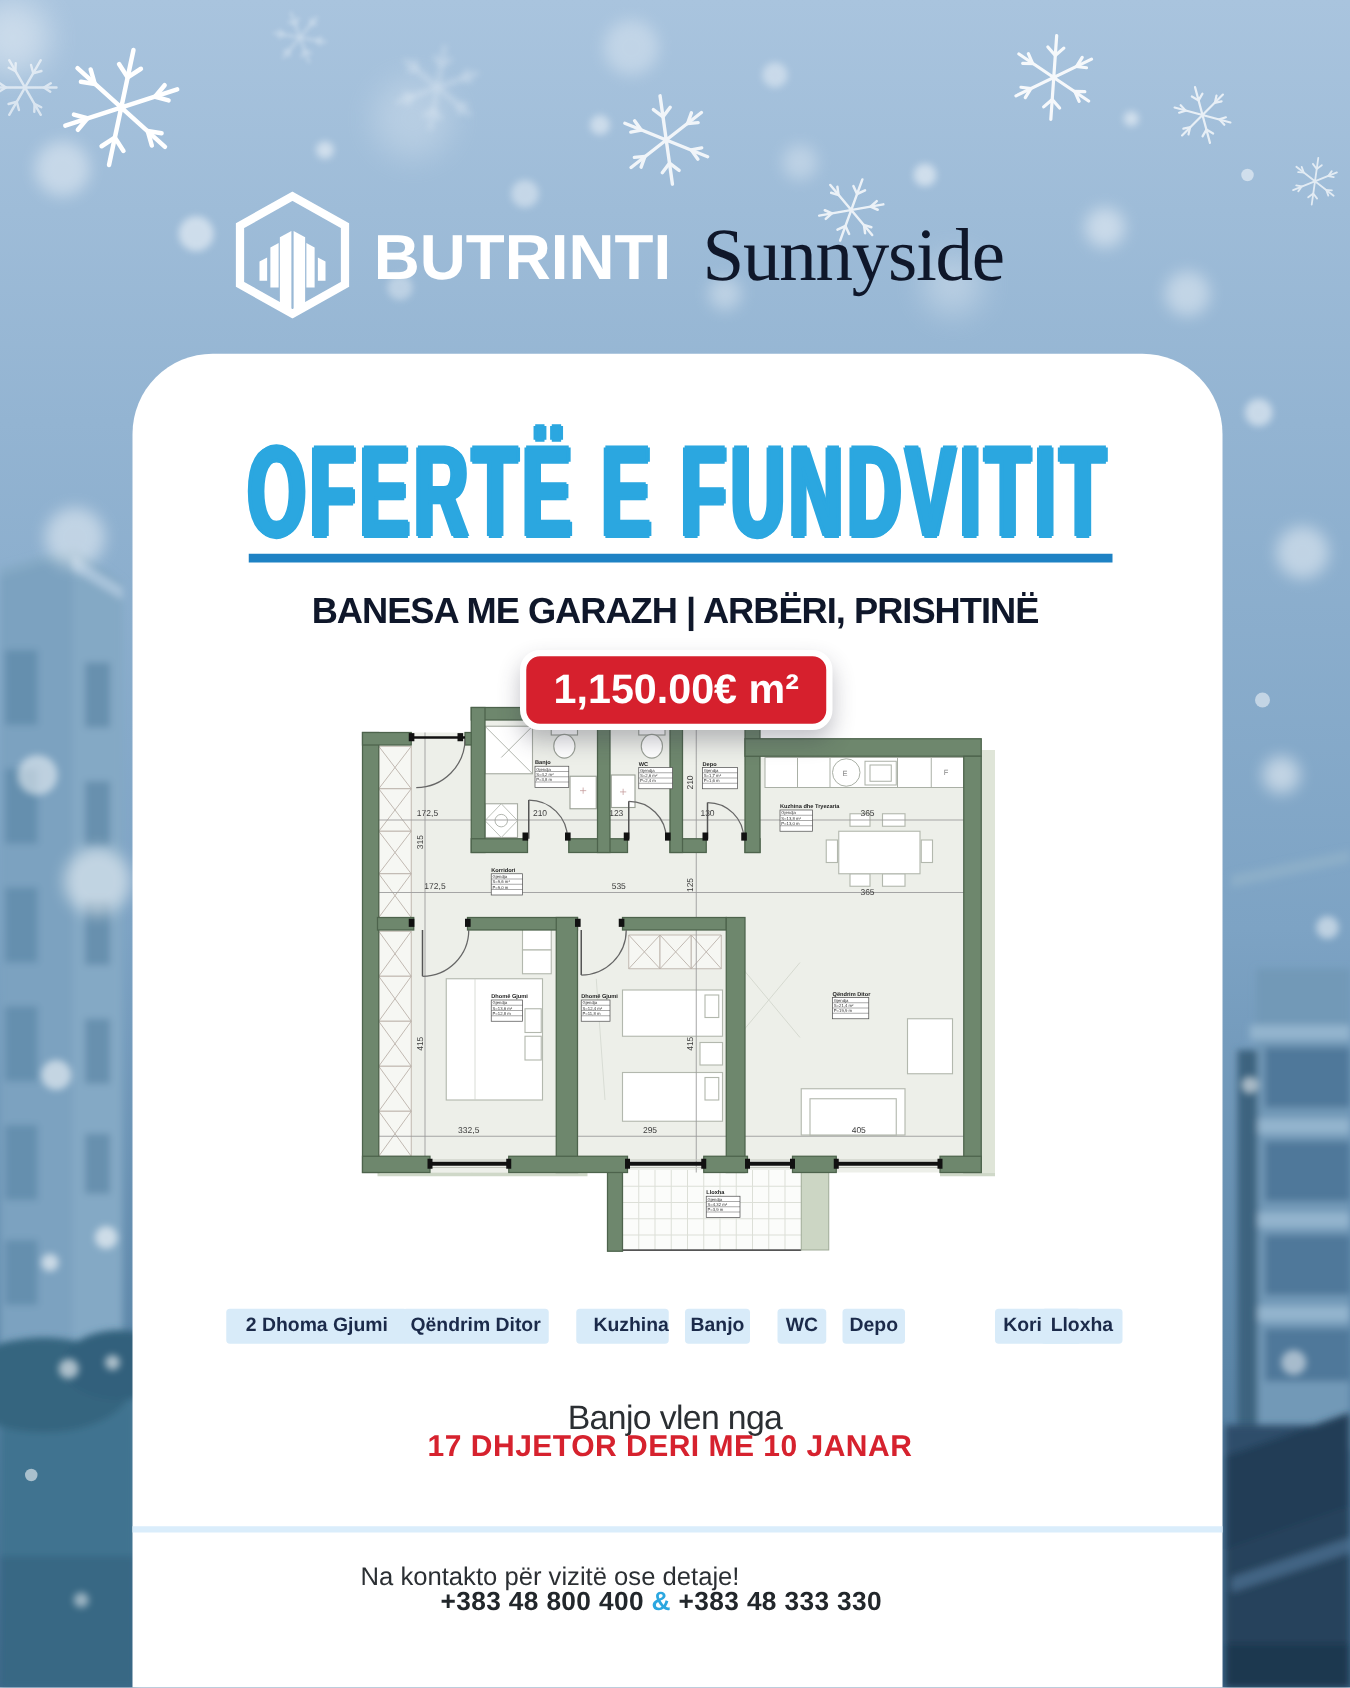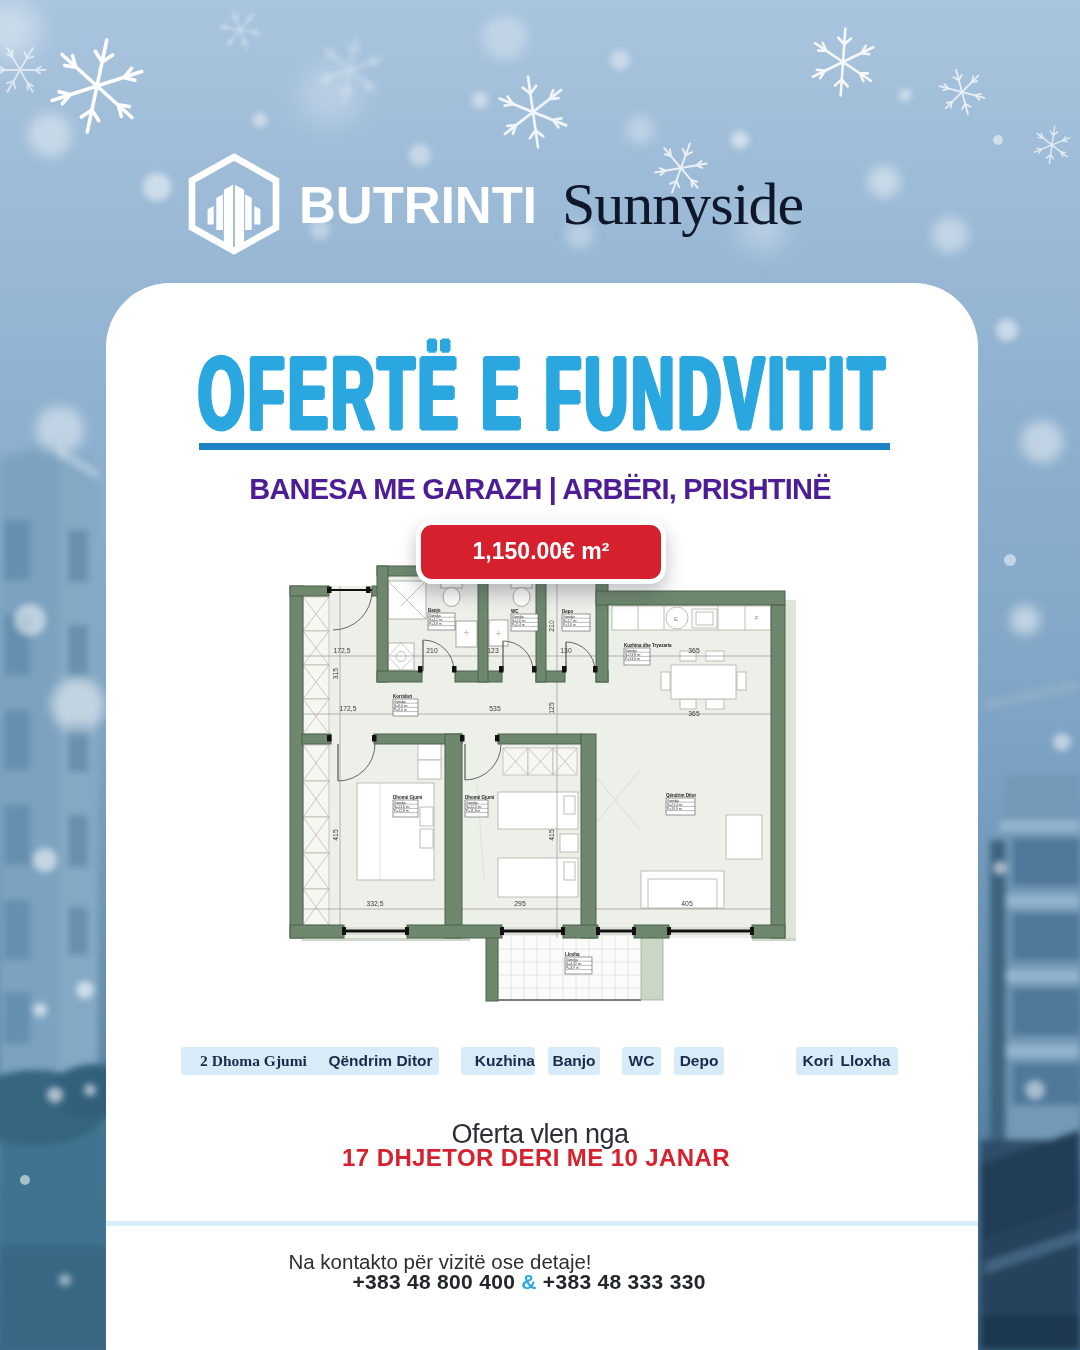--- a/index.html
+++ b/index.html
@@ -158,23 +158,23 @@
 <div class="abs" style="left:106px;top:283px;width:872px;height:1067px;background:#ffffff;border-radius:64px 64px 0 0;"></div>
 
 <div class="abs" style="left:0;top:0;width:1080px;text-align:center;">
   <div class="abs" style="left:543px;top:342px;transform:translateX(-50%);">
     <div style="font-weight:bold;font-size:103px;line-height:1;color:#2ba7e0;white-space:nowrap;letter-spacing:6px;transform:scaleX(0.580);transform-origin:center;-webkit-text-stroke:3px #2ba7e0;text-shadow:-4px 0 0 #2ba7e0,4px 0 0 #2ba7e0;">OFERTË E FUNDVITIT</div>
   </div>
 </div>
 
 <div class="abs" style="left:199px;top:443px;width:691px;height:7px;background:#1e82c4;"></div>
 
-<div class="abs" style="left:0;top:473px;width:1080px;text-align:center;font-weight:bold;font-size:29px;letter-spacing:-0.8px;color:#4c1d95;">BANESA ME GARAZH | ARBËRI, PRISHTINË</div>
-
-<div class="abs" style="z-index:6;left:416px;top:520px;width:250px;height:64px;background:#d6202d;border:5px solid #ffffff;border-radius:16px;box-sizing:border-box;box-shadow:0 9px 18px rgba(50,50,70,0.30);text-align:center;line-height:52px;font-weight:bold;font-size:23px;color:#ffffff;">1,150.00€ m²</div>
+<div class="abs" style="left:0;top:473px;width:1080px;text-align:center;font-weight:bold;font-size:29px;letter-spacing:-0.8px;color:#0f172a;">BANESA ME GARAZH | ARBËRI, PRISHTINË</div>
+
+<div class="abs" style="z-index:6;left:416px;top:520px;width:250px;height:64px;background:#d6202d;border:5px solid #ffffff;border-radius:16px;box-sizing:border-box;box-shadow:0 9px 18px rgba(50,50,70,0.30);text-align:center;line-height:52px;font-weight:bold;font-size:33px;color:#ffffff;">1,150.00€ m²</div>
 
 <svg class="abs" style="left:280px;top:560px" width="520" height="450" viewBox="0 0 520 450" font-family="Liberation Sans, sans-serif">
 
   <rect x="10" y="26" width="88" height="352" fill="#edefe9"></rect>
 
   <rect x="97" y="6" width="231" height="372" fill="#edefe9"></rect>
 
   <rect x="316" y="31" width="189" height="347" fill="#edefe9"></rect>
 
   <rect x="505" y="40" width="11" height="338" fill="#dfe5d8"></rect>
@@ -500,29 +500,29 @@
       <rect x="0" y="0" width="27" height="17" fill="#fff" stroke="#555" stroke-width="0.6"></rect>
       <path d="M0,4.2 H27 M0,8.4 H27 M0,12.6 H27" stroke="#555" stroke-width="0.4"></path>
       <text x="1" y="3.5" font-size="3.4" fill="#333">Gjendja</text>
         <text x="1" y="7.7" font-size="3.4" fill="#333">S=4,32 m²</text>
         <text x="1" y="11.9" font-size="3.4" fill="#333">P=3,9 m</text>
     </g>
   </g>
 </svg>
 
 <div class="abs" style="left:0;top:1047px;width:1080px;height:30px;font-weight:bold;font-size:15.5px;color:#1b2a4a;">
-  <div class="abs" style="left:181px;width:145px;height:28px;background:#d8ebf9;border-radius:3px;text-align:center;line-height:28px;font-family:Liberation Serif, serif;">2 Dhoma Gjumi</div>
+  <div class="abs" style="left:181px;width:145px;height:28px;background:#d8ebf9;border-radius:3px;text-align:center;line-height:28px;">2 Dhoma Gjumi</div>
   <div class="abs" style="left:322px;width:117px;height:28px;background:#d8ebf9;border-radius:3px;text-align:center;line-height:28px;">Qëndrim Ditor</div>
   <div class="abs" style="left:461px;width:74px;height:28px;background:#d8ebf9;border-radius:3px;text-align:right;line-height:28px;">Kuzhina</div>
   <div class="abs" style="left:548px;width:52px;height:28px;background:#d8ebf9;border-radius:3px;text-align:center;line-height:28px;">Banjo</div>
   <div class="abs" style="left:622px;width:39px;height:28px;background:#d8ebf9;border-radius:3px;text-align:center;line-height:28px;">WC</div>
   <div class="abs" style="left:674px;width:50px;height:28px;background:#d8ebf9;border-radius:3px;text-align:center;line-height:28px;">Depo</div>
   <div class="abs" style="left:748px;width:69px;height:28px;background:#d8ebf9;border-radius:3px;text-align:center;line-height:28px;margin-left:48px;">Koridor</div>
   <div class="abs" style="left:833px;width:65px;height:28px;background:#d8ebf9;border-radius:3px;text-align:center;line-height:28px;">Lloxha</div>
 </div>
 
-<div class="abs" style="left:0;top:1121px;width:1080px;text-align:center;font-size:27px;letter-spacing:-0.5px;color:#2b2f33;line-height:1;">Oferta vlen nga</div>
+<div class="abs" style="left:0;top:1121px;width:1080px;text-align:center;font-size:27px;letter-spacing:-0.5px;color:#2b2f33;line-height:1;">Banjo vlen nga</div>
 <div class="abs" style="left:-4px;top:1146px;width:1080px;text-align:center;font-weight:bold;font-size:24px;letter-spacing:0.4px;color:#d6222e;line-height:1;">17 DHJETOR DERI ME 10 JANAR</div>
 
 <div class="abs" style="left:106px;top:1221px;width:872px;height:5px;background:#daedfb;"></div>
 
 <div class="abs" style="left:0;top:1252px;width:880px;text-align:center;font-size:20.5px;color:#2b2f33;line-height:1;">Na kontakto për vizitë ose detaje!</div>
 <div class="abs" style="left:-11px;top:1271px;width:1080px;text-align:center;font-weight:bold;font-size:21px;letter-spacing:0.3px;color:#22272b;line-height:1;">+383 48 800 400 <span style="color:#2ba7e0;">&amp;</span> +383 48 333 330</div>
 
 </body></html>

